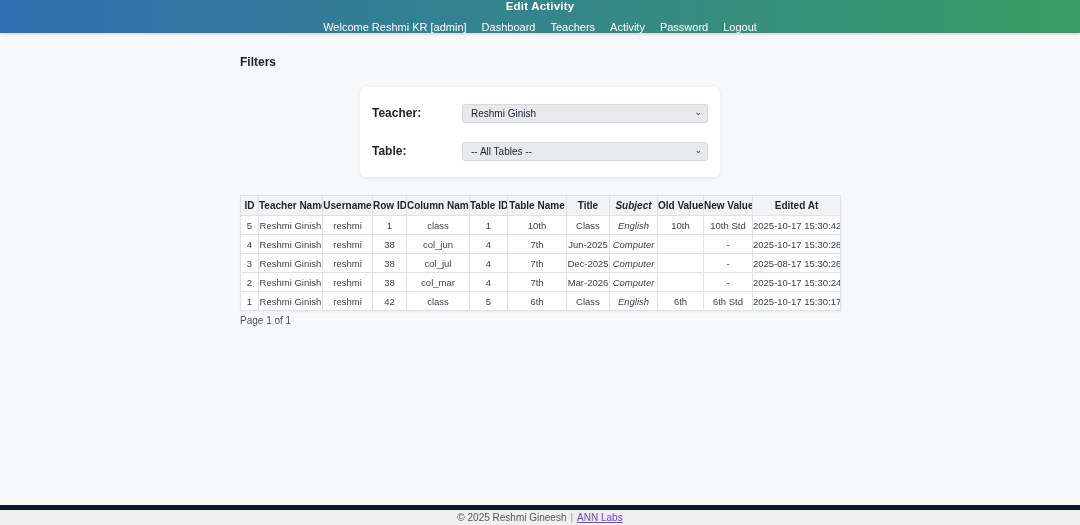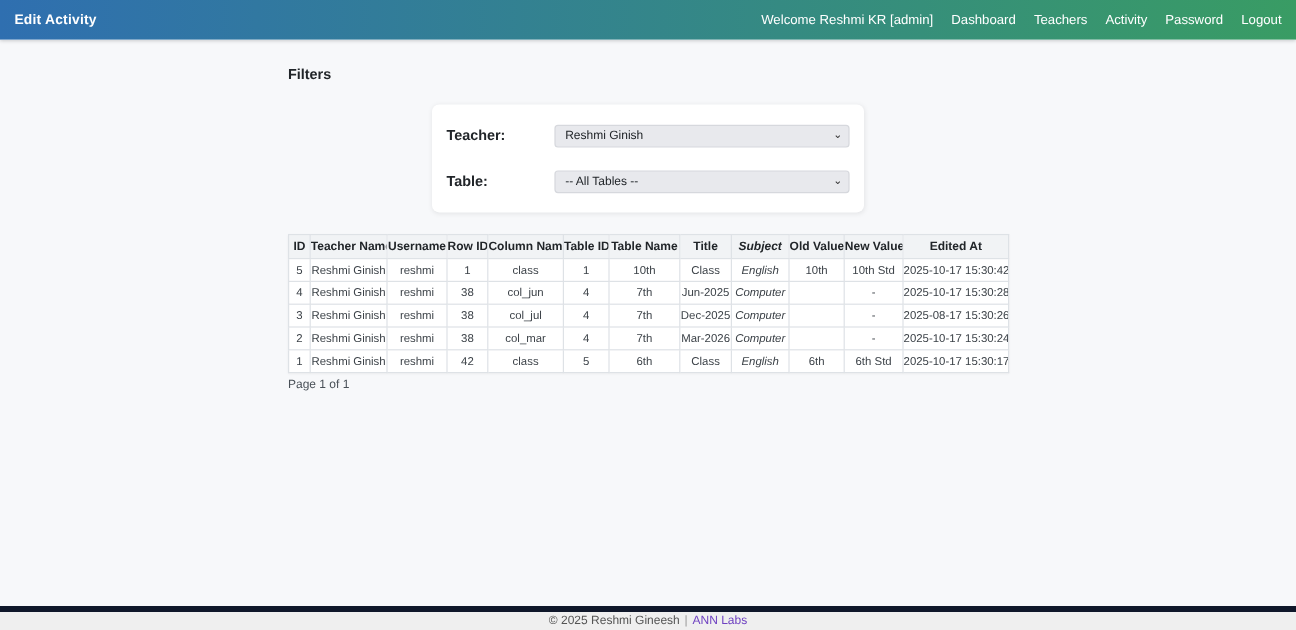--- a/index.html
+++ b/index.html
@@ -164,27 +164,28 @@
     border-top: 5px solid #0f172a;
     display: flex;
     align-items: center;
     justify-content: center;
     gap: 4px;
     font-size: 10px;
     color: #555;
   }
   .footer .sep { color: #999; }
   .footer a.footer-link {
+    text-decoration: underline;
     cursor: pointer;
   }
 </style>
 </head>
 <body>
 
-<div class="navbar" style="background: linear-gradient(90deg, rgb(47, 111, 176), rgb(57, 156, 100));">
+<div class="navbar" style="background: linear-gradient(90deg, rgb(47, 111, 176), rgb(57, 156, 100)); flex-direction: column;">
   <span class="app-title">Edit Activity</span>
   <div class="nav-right">
     <span class="welcome">Welcome Reshmi KR [admin]</span>
 
   <a class="nav-link">Dashboard</a>
       <a class="nav-link">Teachers</a>
       <a class="nav-link">Activity</a>
       <a class="nav-link">Password</a>
       <a class="nav-link">Logout</a>
     </div>

